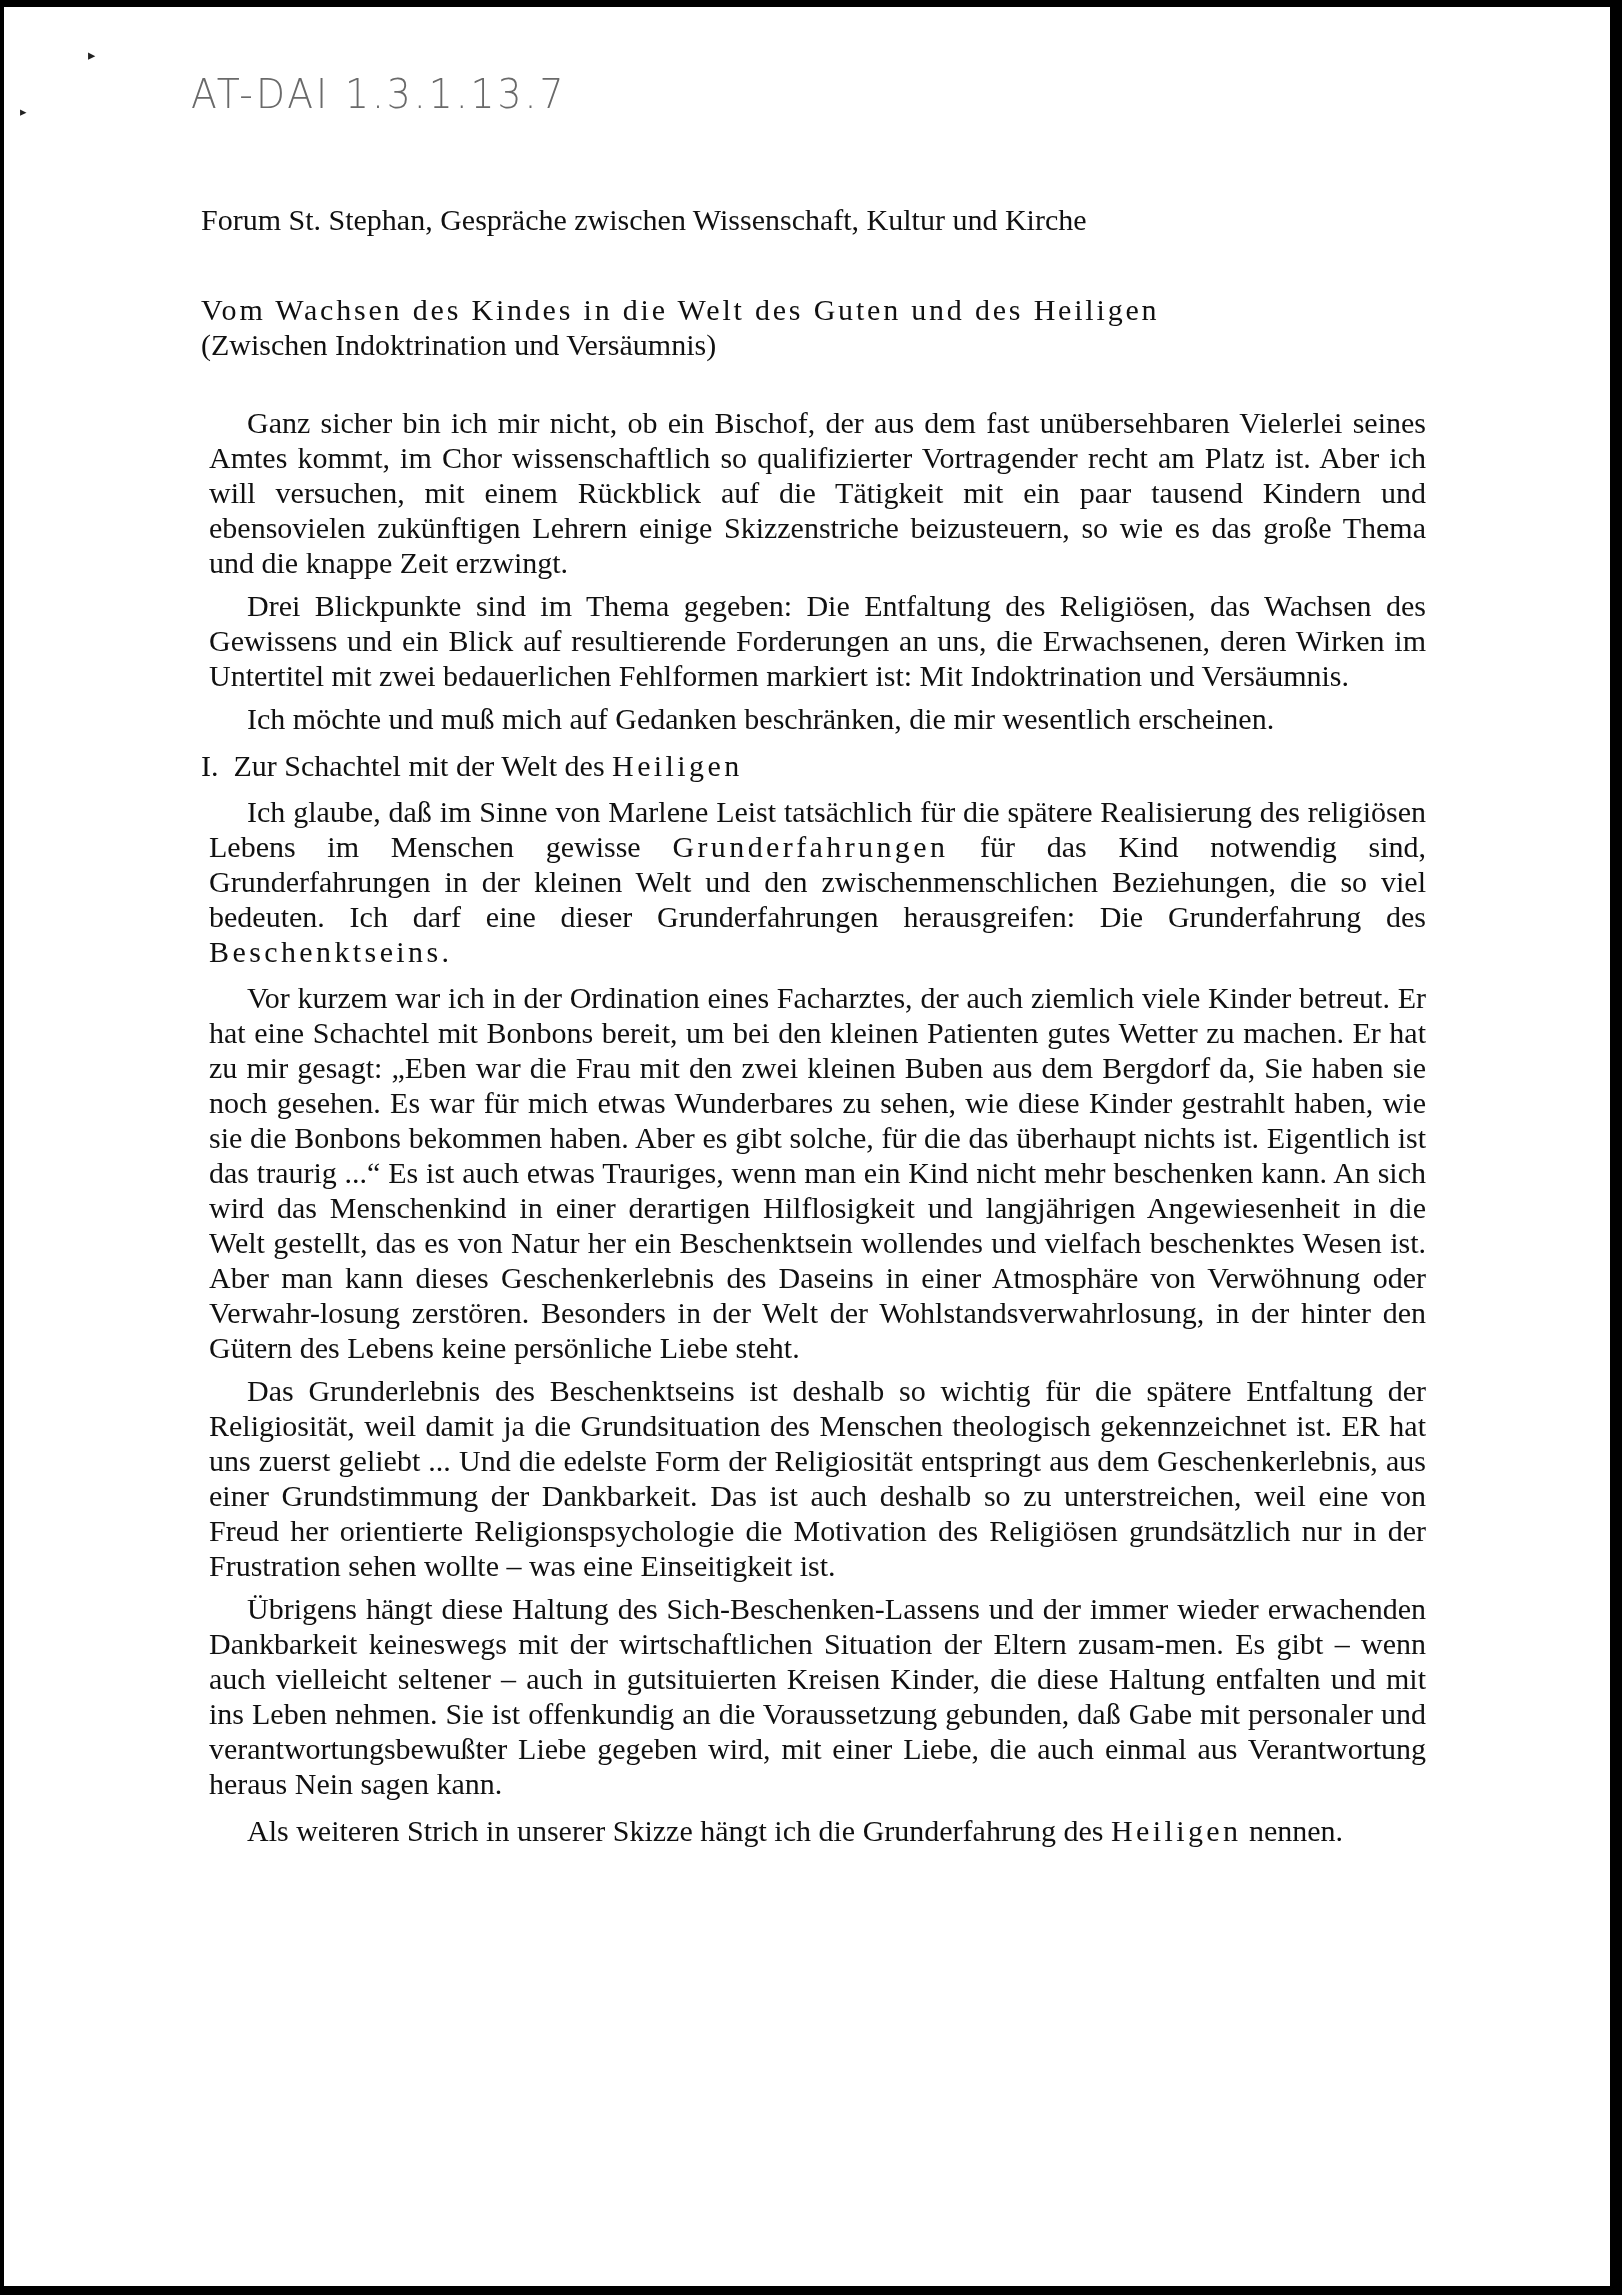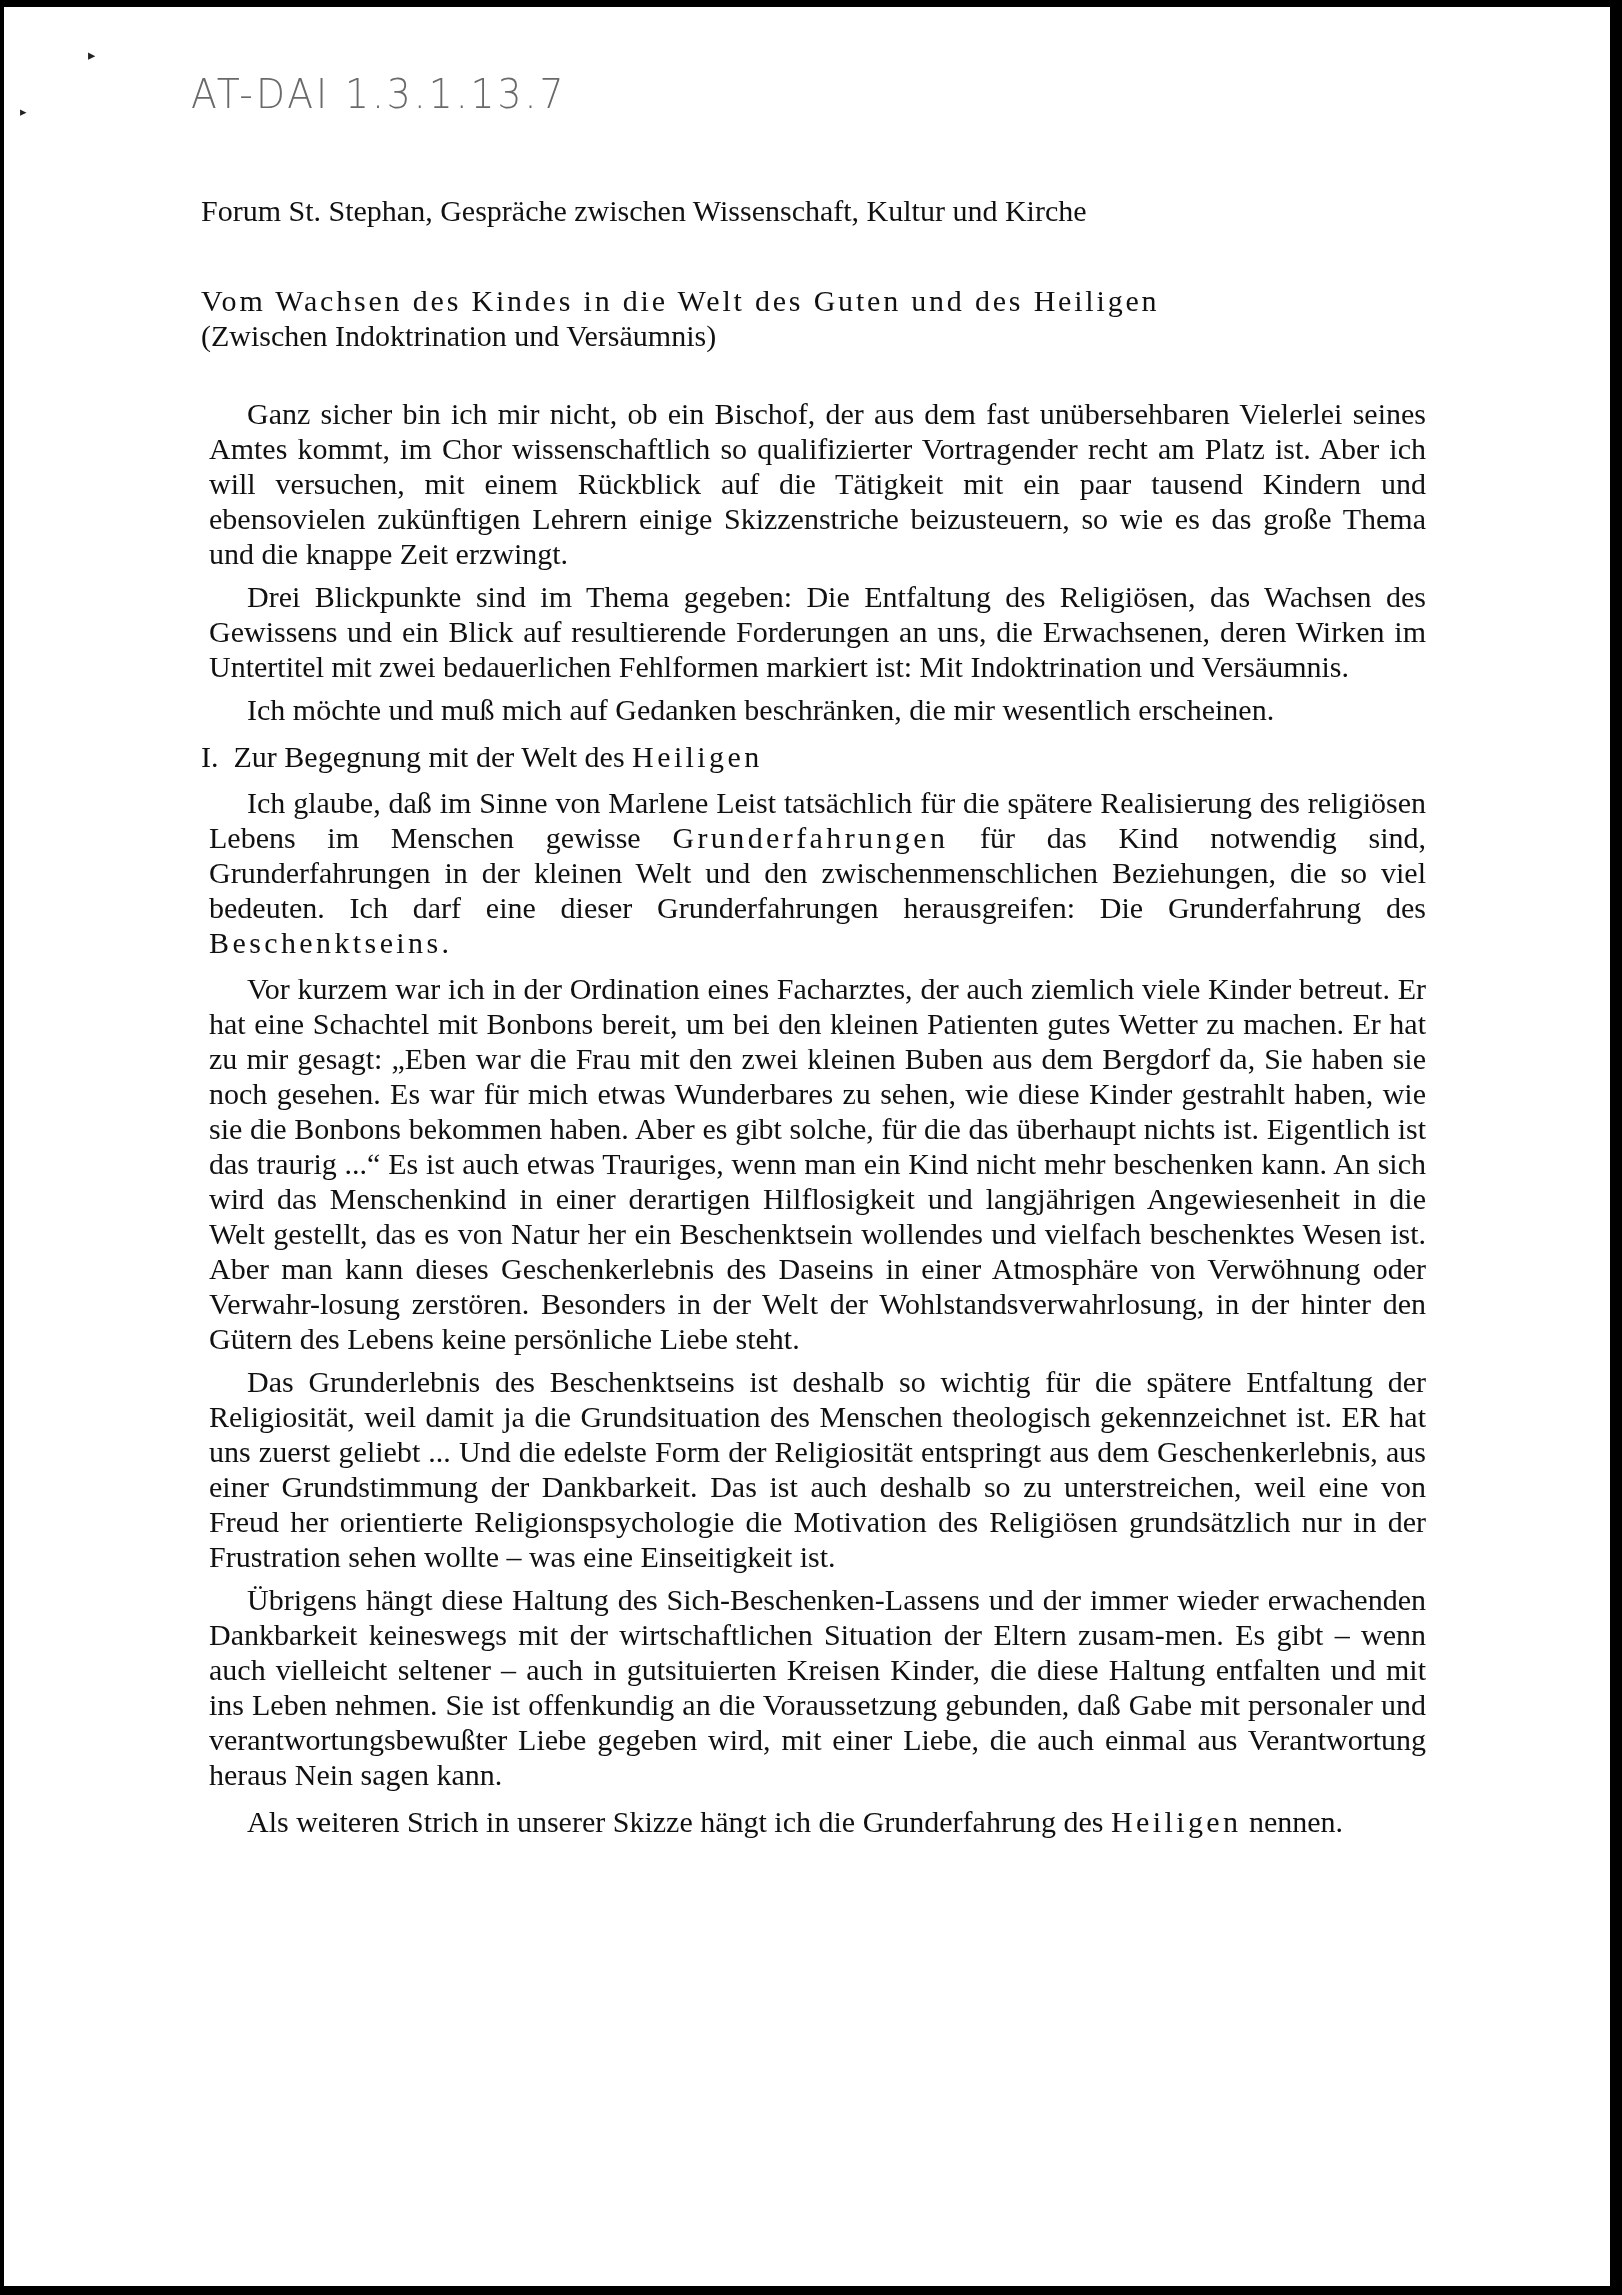--- a/index.html
+++ b/index.html
@@ -11,21 +11,21 @@
     .mark { position: absolute; color: #222; font-family: "DejaVu Sans", sans-serif; }
     .mark-1 { left: 84px; top: 39px; font-size: 14.6px; }
     .mark-2 { left: 16px; top: 97px; font-size: 13px; }
     .handwritten {
       position: absolute; left: 187px; top: 63px;
       font-family: "DejaVu Sans", sans-serif; font-weight: 200;
       font-size: 41px; letter-spacing: 3.2px; color: #6a6a6a;
       transform: scaleX(0.92); transform-origin: left;
     }
     .content {
-      position: absolute; left: 197px; top: 186px; width: 1233px;
+      position: absolute; left: 197px; top: 195px; width: 1233px;
       font-family: "Liberation Serif", serif; font-size: 30px; line-height: 35px; color: #111;
     }
     .header-line { margin: 0; }
     .title-block { margin-top: 55px; }
     .title { margin: 0; letter-spacing: 2.8px; }
     .subtitle { margin: 0; }
     p.para { margin: 8px; text-align: justify; text-indent: 38px; }
     .gap-large { margin-top: 43px !important; }
     .gap-small { margin-top: 11.4px !important; }
     .spaced { letter-spacing: 3.4px; }
@@ -46,21 +46,21 @@
 
     <div class="title-block">
       <p class="title">Vom Wachsen des Kindes in die Welt des Guten und des Heiligen</p>
       <p class="subtitle">(Zwischen Indoktrination und Versäumnis)</p>
     </div>
 
     <p class="para gap-large">Ganz sicher bin ich mir nicht, ob ein Bischof, der aus dem fast unübersehbaren Vielerlei seines Amtes kommt, im Chor wissenschaftlich so qualifizierter Vortragender recht am Platz ist. Aber ich will versuchen, mit einem Rückblick auf die Tätigkeit mit ein paar tausend Kindern und ebensovielen zukünftigen Lehrern einige Skizzenstriche beizusteuern, so wie es das große Thema und die knappe Zeit erzwingt.</p>
     <p class="para">Drei Blickpunkte sind im Thema gegeben: Die Entfaltung des Religiösen, das Wachsen des Gewissens und ein Blick auf resultierende Forderungen an uns, die Erwachsenen, deren Wirken im Untertitel mit zwei bedauerlichen Fehlformen markiert ist: Mit Indoktrination und Versäumnis.</p>
     <p class="para">Ich möchte und muß mich auf Gedanken beschränken, die mir wesentlich erscheinen.</p>
 
-    <h2 class="section"><span style="white-space:pre">I.  Zur Begegnung mit der Welt des </span><span class="spaced">Heiligen</span></h2>
+    <h2 class="section"><span style="white-space:pre">I.  Zur Schachtel mit der Welt des </span><span class="spaced">Heiligen</span></h2>
 
     <p class="para gap-small"><span>Ich glaube, daß im Sinne von Marlene Leist tatsächlich für die spätere Realisierung des religiösen Lebens im Menschen gewisse </span><span class="spaced">Grunderfahrungen</span><span> für das Kind notwendig sind, Grunderfahrungen in der kleinen Welt und den zwischenmenschlichen Beziehungen, die so viel bedeuten. Ich darf eine dieser Grunderfahrungen herausgreifen: Die Grunderfahrung des </span><span class="spaced">Beschenktseins.</span></p>
 
     <p class="para gap-small">Vor kurzem war ich in der Ordination eines Facharztes, der auch ziemlich viele Kinder betreut. Er hat eine Schachtel mit Bonbons bereit, um bei den kleinen Patienten gutes Wetter zu machen. Er hat zu mir gesagt: „Eben war die Frau mit den zwei kleinen Buben aus dem Bergdorf da, Sie haben sie noch gesehen. Es war für mich etwas Wunderbares zu sehen, wie diese Kinder gestrahlt haben, wie sie die Bonbons bekommen haben. Aber es gibt solche, für die das überhaupt nichts ist. Eigentlich ist das traurig ...“ Es ist auch etwas Trauriges, wenn man ein Kind nicht mehr beschenken kann. An sich wird das Menschenkind in einer derartigen Hilflosigkeit und langjährigen Angewiesenheit in die Welt gestellt, das es von Natur her ein Beschenktsein wollendes und vielfach beschenktes Wesen ist. Aber man kann dieses Geschenkerlebnis des Daseins in einer Atmosphäre von Verwöhnung oder Verwahr-losung zerstören. Besonders in der Welt der Wohlstandsverwahrlosung, in der hinter den Gütern des Lebens keine persönliche Liebe steht.</p>
     <p class="para">Das Grunderlebnis des Beschenktseins ist deshalb so wichtig für die spätere Entfaltung der Religiosität, weil damit ja die Grundsituation des Menschen theologisch gekennzeichnet ist. ER  hat uns zuerst geliebt ... Und die edelste Form der Religiosität entspringt aus dem Geschenkerlebnis, aus einer Grundstimmung der Dankbarkeit. Das ist auch deshalb so zu unterstreichen, weil eine von Freud her orientierte Religionspsychologie die Motivation des Religiösen grundsätzlich nur in der Frustration sehen wollte – was eine Einseitigkeit ist.</p>
     <p class="para">Übrigens hängt diese Haltung des Sich-Beschenken-Lassens und der immer wieder erwachenden Dankbarkeit keineswegs mit der wirtschaftlichen Situation der Eltern zusam-men. Es gibt – wenn auch vielleicht seltener – auch in gutsituierten Kreisen Kinder, die diese Haltung entfalten und mit ins Leben nehmen. Sie ist offenkundig an die Voraussetzung gebunden, daß Gabe mit personaler und verantwortungsbewußter Liebe gegeben wird, mit einer Liebe, die auch einmal aus Verantwortung heraus Nein sagen kann.</p>
 
     <p class="para gap-small"><span>Als weiteren Strich in unserer Skizze hängt ich die Grunderfahrung des </span><span class="spaced">Heiligen</span><span> nennen.</span></p>
   </div>
 </div>

